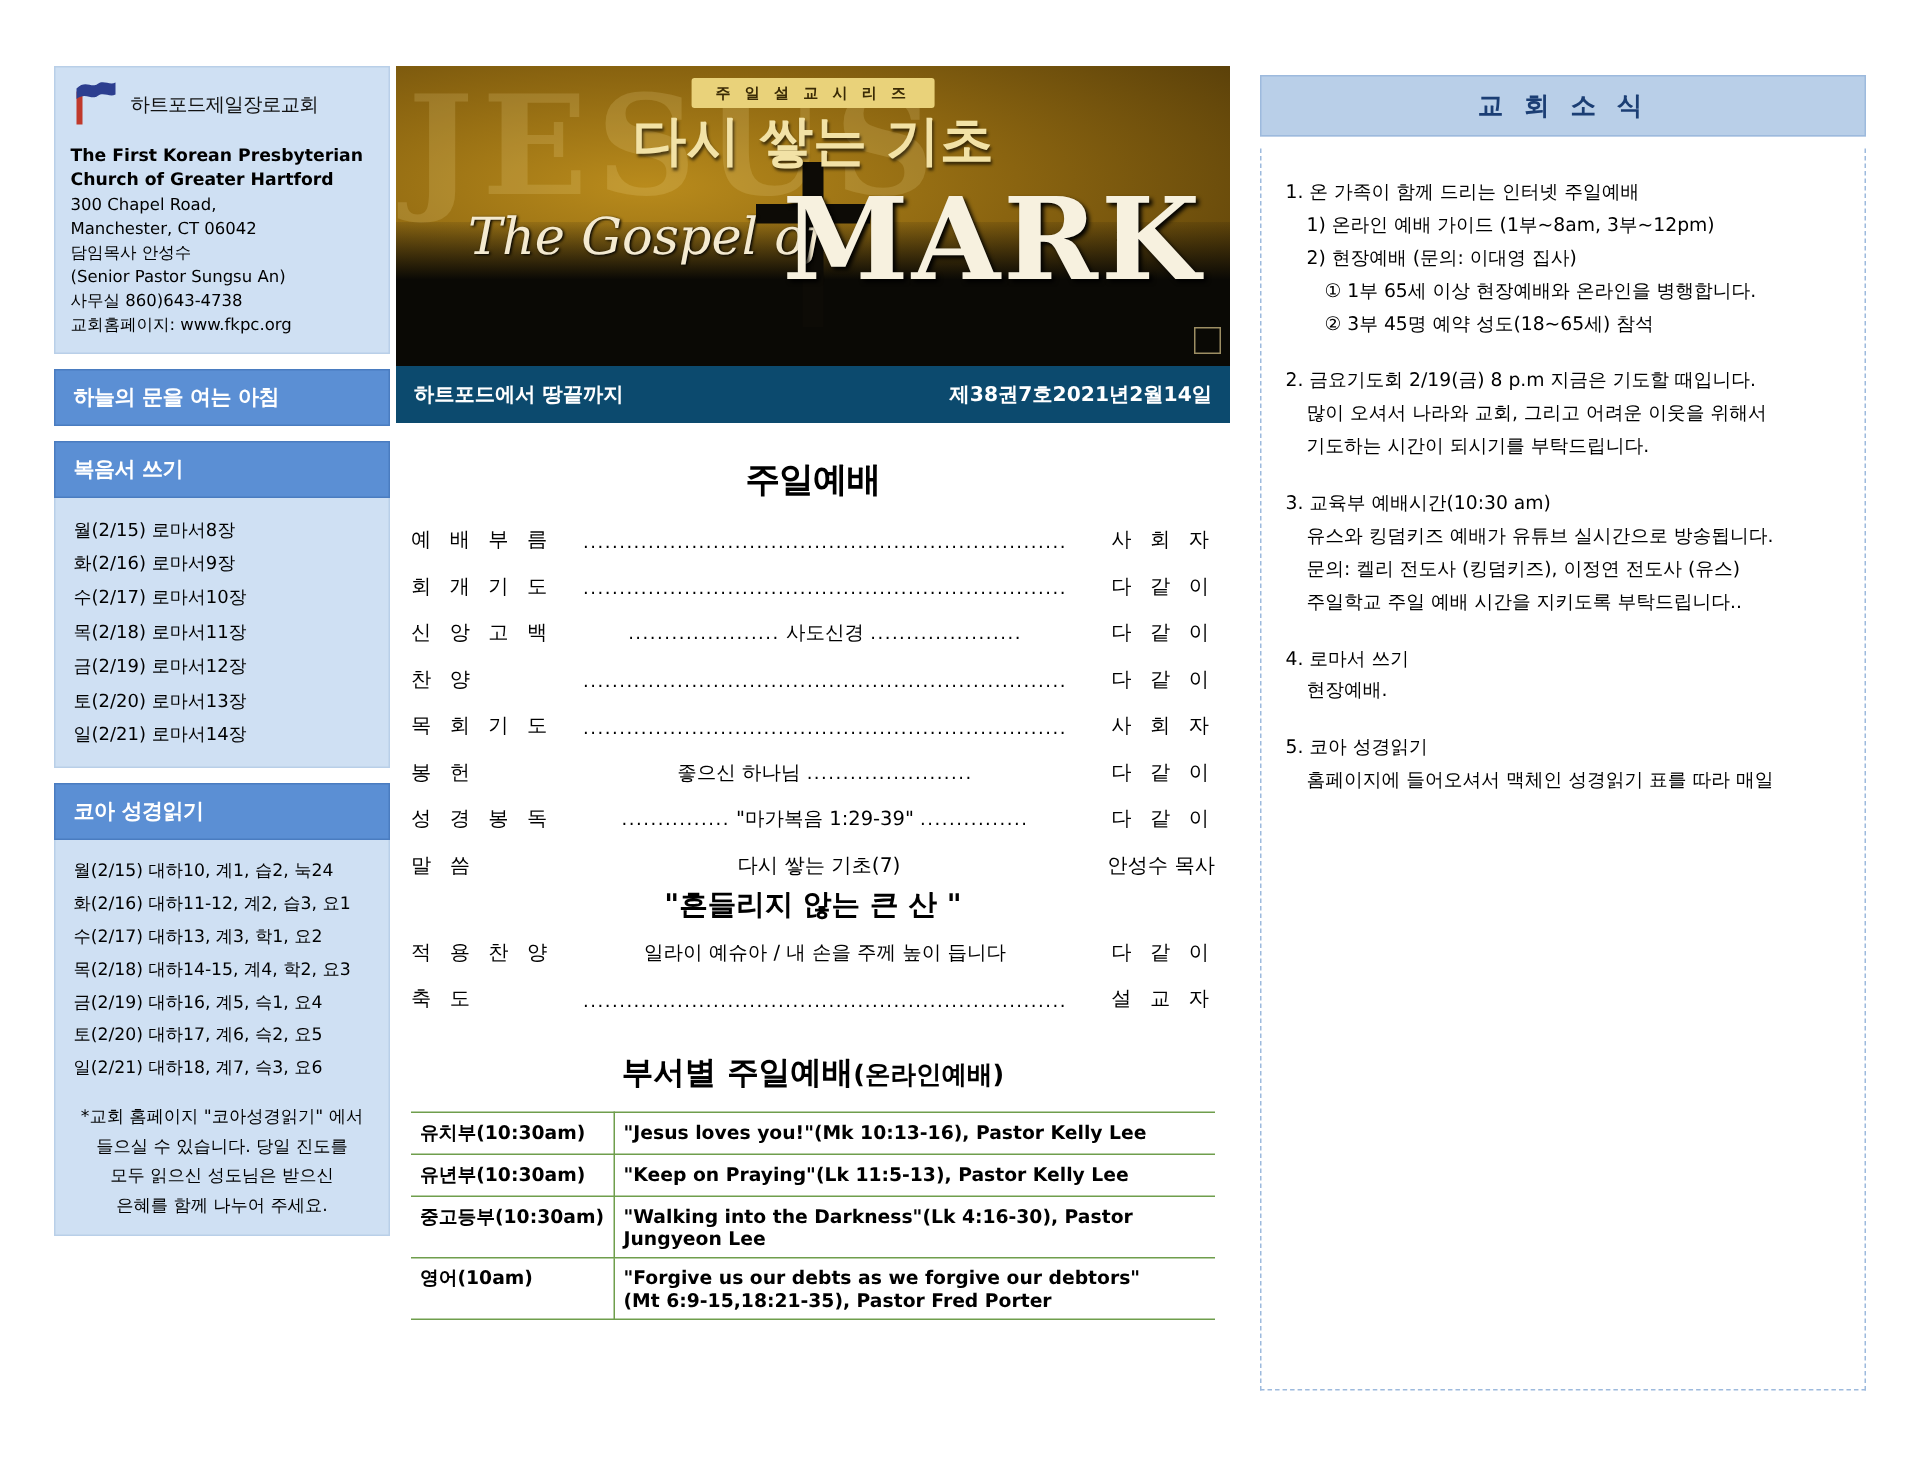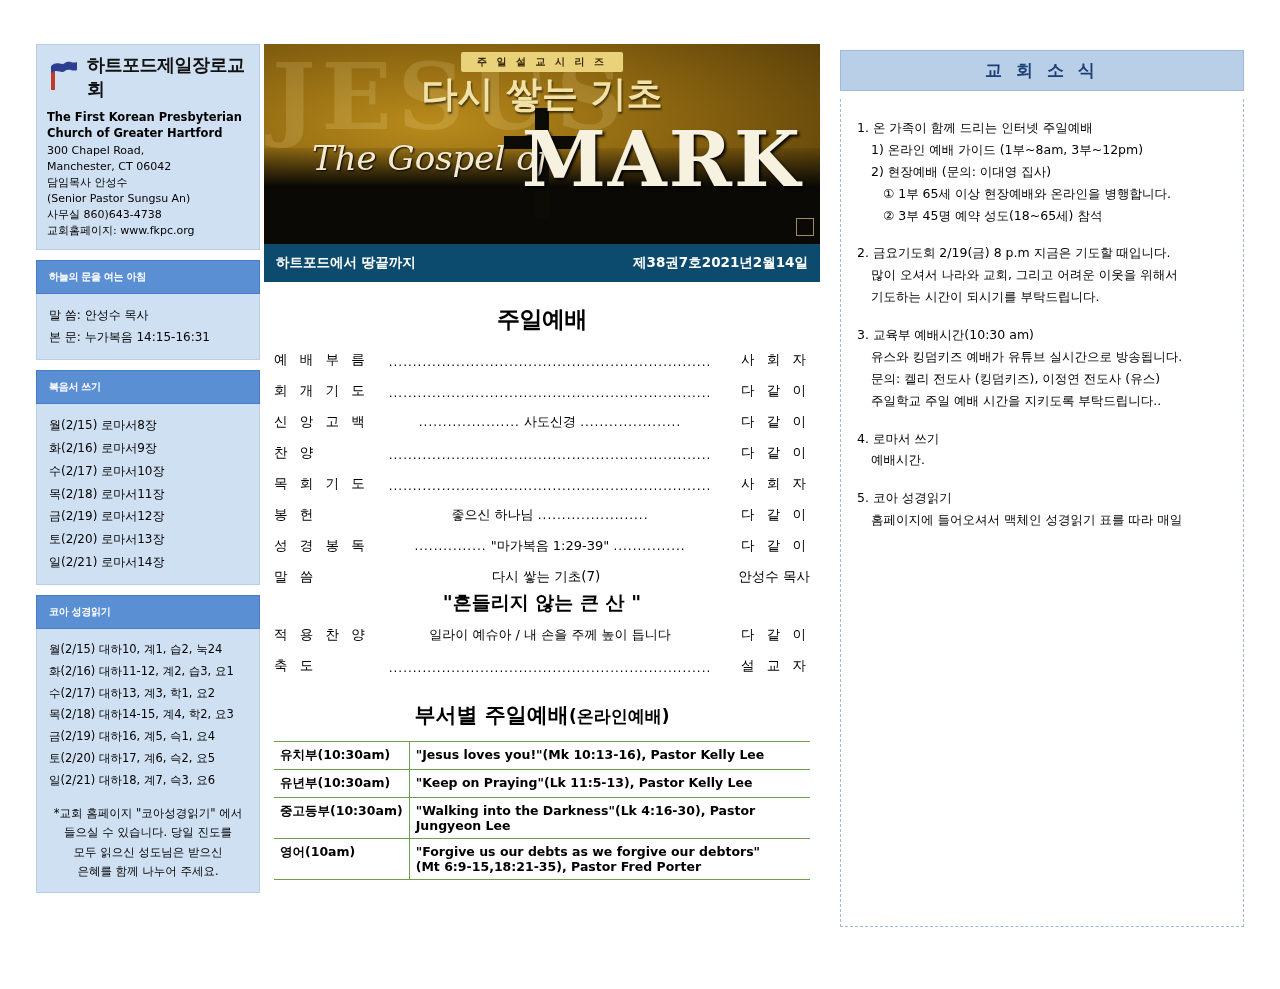--- a/index.html
+++ b/index.html
@@ -17,30 +17,30 @@
     position:absolute;left:36px;top:44px;width:224px;
   }
   .church-head{
     background:#cfe0f3;
     border:1px solid #b9cfe8;
     padding:8px 10px 10px 10px;
   }
   .logo-row{display:flex;align-items:center;gap:6px;}
   .logo-mark{width:34px;height:34px;position:relative;flex:0 0 auto;}
   .church-kr{
-    font-size:18px;font-weight:bold;color:#111;letter-spacing:-0.5px;
+    font-size:13px;font-weight:normal;color:#111;letter-spacing:-0.5px;text-align:right;
   }
   .church-en{
     margin-top:9px;font-size:11.5px;font-weight:bold;color:#000;line-height:1.35;
   }
   .church-addr{
     margin-top:2px;font-size:11px;color:#000;line-height:1.45;
   }
   .sec-title{
-    background:#5b8fd4;color:#ffffff;font-weight:bold;font-size:10px;
+    background:#5b8fd4;color:#ffffff;font-weight:bold;font-size:14px;
     padding:9px 12px;border:1px solid #4a7cc0;margin-top:10px;
     letter-spacing:-0.3px;
   }
   .sec-body{
     background:#cfe0f3;border:1px solid #b9cfe8;border-top:none;
     padding:10px 12px;font-size:12px;color:#000;line-height:1.9;
   }
   .sec-body .note{font-size:11.5px;line-height:1.7;}
   .morning-line{font-size:12px;}
   .gospel-list div, .koa-list div{font-size:12px;white-space:nowrap;}
@@ -189,24 +189,20 @@
         <div>300 Chapel Road,</div>
         <div>Manchester, CT 06042</div>
         <div>담임목사 안성수</div>
         <div>(Senior Pastor Sungsu An)</div>
         <div>사무실 860)643-4738</div>
         <div>교회홈페이지: www.fkpc.org</div>
       </div>
     </div>
 
     <div class="sec-title">하늘의 문을 여는 아침</div>
-    <div class="sec-body">
-      <div class="morning-line">말  씀: 안성수 목사</div>
-      <div class="morning-line">본  문: 누가복음  14:15-16:31</div>
-    </div>
 
     <div class="sec-title">복음서 쓰기</div>
     <div class="sec-body gospel-list">
       <div>월(2/15)  로마서8장</div>
       <div>화(2/16)  로마서9장</div>
       <div>수(2/17)  로마서10장</div>
       <div>목(2/18)  로마서11장</div>
       <div>금(2/19)  로마서12장</div>
       <div>토(2/20)  로마서13장</div>
       <div>일(2/21)  로마서14장</div>
@@ -372,21 +368,21 @@
 
       <div class="news-item">
         <div class="h">3. 교육부 예배시간(10:30 am)</div>
         <div class="body">   유스와 킹덤키즈 예배가 유튜브 실시간으로 방송됩니다.</div>
         <div class="body">   문의: 켈리 전도사 (킹덤키즈), 이정연 전도사 (유스)</div>
         <div class="body">   주일학교 주일 예배 시간을 지키도록 부탁드립니다..</div>
       </div>
 
       <div class="news-item">
         <div class="h">4. 로마서 쓰기</div>
-        <div class="body">   예배시간.</div>
+        <div class="body">   현장예배.</div>
       </div>
 
       <div class="news-item">
         <div class="h">5. 코아 성경읽기</div>
         <div class="body">   홈페이지에 들어오셔서 맥체인 성경읽기 표를 따라 매일</div>
       </div>
 
     </div>
   </div>
 

